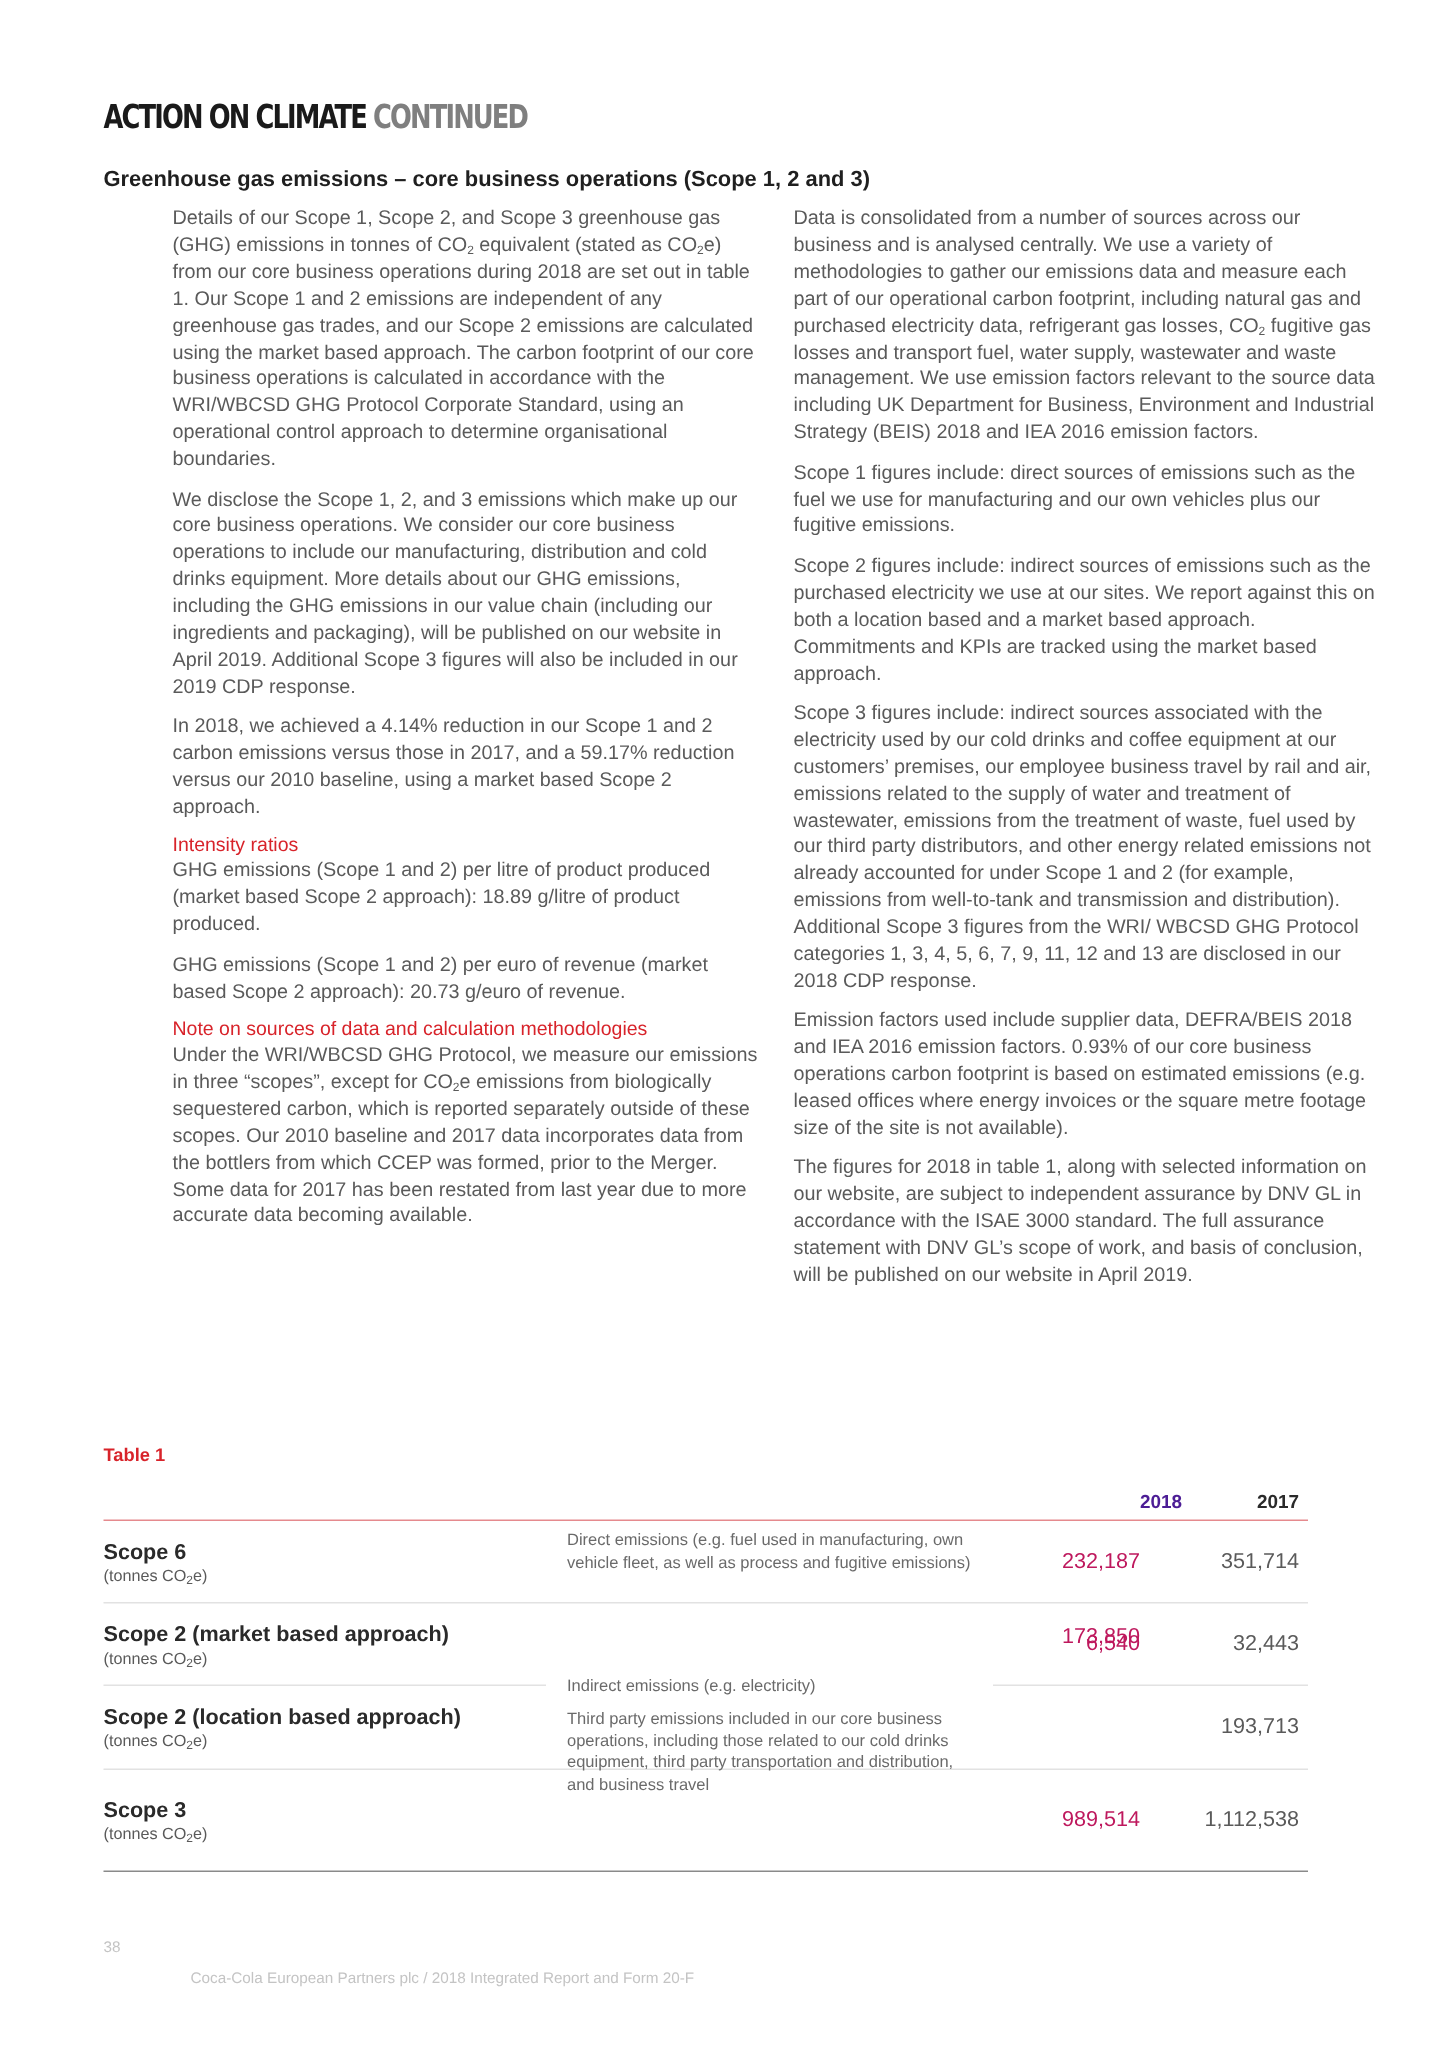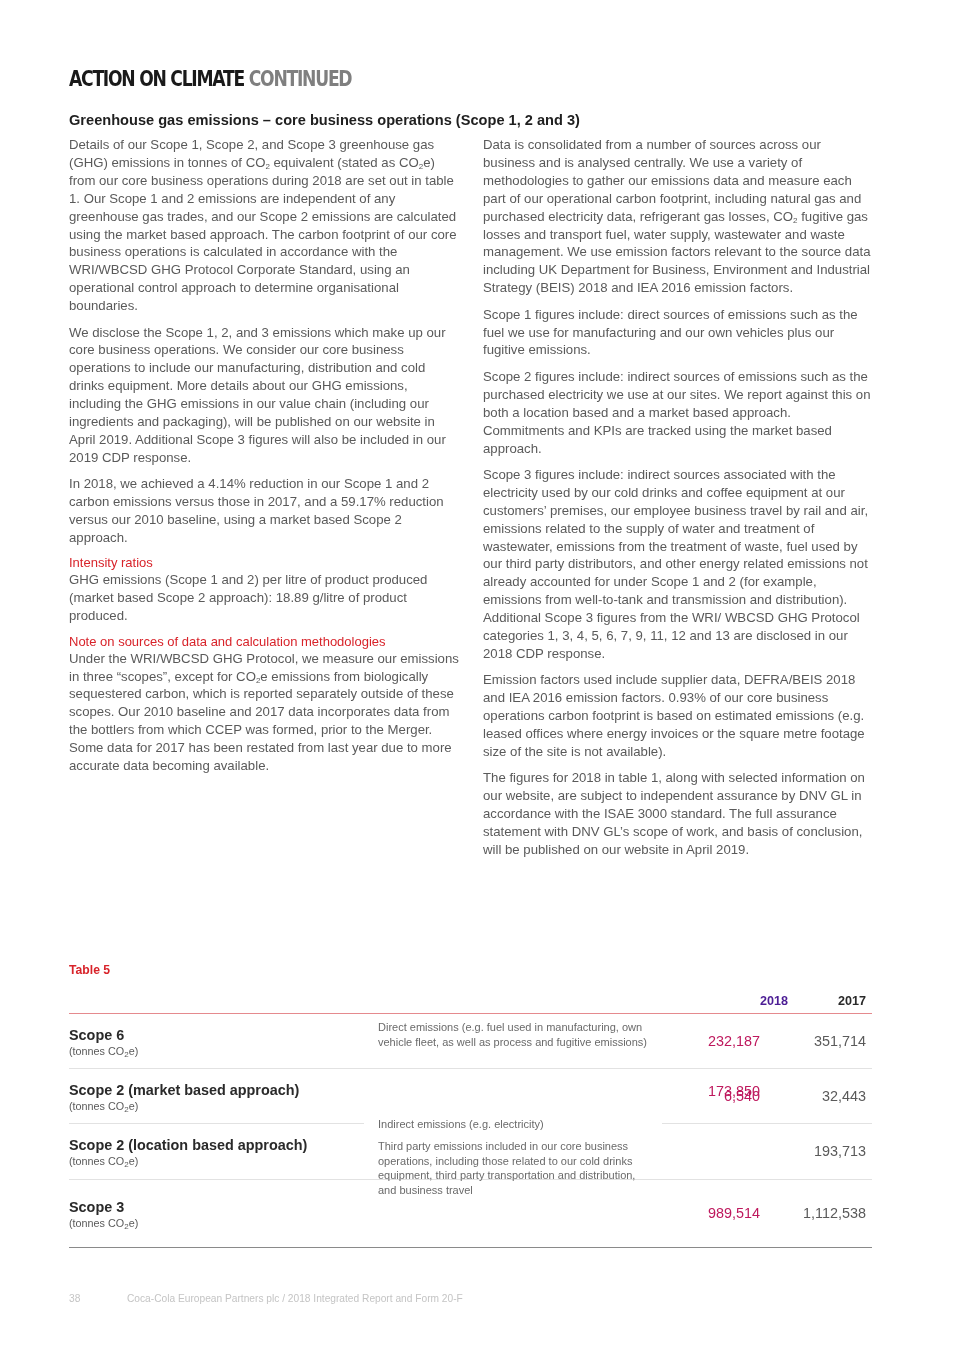--- a/index.html
+++ b/index.html
@@ -25,21 +25,21 @@
     .page-header .grey { color: #7f7f7f; }
 
     .section-title {
       position: absolute; left: 69px; top: 112px;
       font-size: 14.6px; font-weight: bold; color: #1f1f1f;
       white-space: nowrap;
     }
 
     .col {
       position: absolute; top: 136px; width: 392px;
-      font-size: 13.2px; line-height: 17.9px; color: #5a5a5a;
+      font-size: 13.2px; line-height: 17.9px; color: #5a5a5a; margin-left: 46px;
     }
     .col.left { left: 69px; }
     .col.right { left: 483px; }
     .col p { margin-bottom: 8.5px; }
     .col .subhead {
       color: #d8232a; font-weight: normal; font-size: 13px;
       line-height: 16px; margin-top: 0;
     }
     sub { font-size: 8px; vertical-align: -2px; line-height: 0; }
 
@@ -89,53 +89,54 @@
       position: absolute; width: 100px; text-align: right; font-size: 14.4px;
     }
     .val.v2018 { left: 660px; color: #be185d; }
     .val.v2017 { left: 766px; color: #5a5a5a; }
 
     .footer {
       position: absolute; top: 1293px; font-size: 10.2px; color: #c4c4c4;
       white-space: nowrap;
     }
     .footer.num { left: 69px; }
-    .footer.text { left: 127px; }
+    .footer.text { left: 127px; margin-top: 21px; }
   </style>
 </head>
 <body>
 
 <div class="page-header">
   <span class="dark">ACTION ON CLIMATE</span>
   <span class="grey">CONTINUED</span>
 </div>
 
 <div class="section-title">Greenhouse gas emissions – core business operations (Scope 1, 2 and 3)</div>
 
 <div class="col left">
   <p><span>Details of our Scope 1, Scope 2, and Scope 3 greenhouse gas (GHG) emissions in tonnes of CO</span><sub>2</sub><span> equivalent (stated as CO</span><sub>2</sub><span>e) from our core business operations during 2018 are set out in table 1. Our Scope 1 and 2 emissions are independent of any greenhouse gas trades, and our Scope 2 emissions are calculated using the market based approach. The carbon footprint of our core business operations is calculated in accordance with the WRI/WBCSD GHG Protocol Corporate Standard, using an operational control approach to determine organisational boundaries.</span></p>
   <p>We disclose the Scope 1, 2, and 3 emissions which make up our core business operations. We consider our core business operations to include our manufacturing, distribution and cold drinks equipment. More details about our GHG emissions, including the GHG emissions in our value chain (including our ingredients and packaging), will be published on our website in April 2019. Additional Scope 3 figures will also be included in our 2019 CDP response.</p>
   <p>In 2018, we achieved a 4.14% reduction in our Scope 1 and 2 carbon emissions versus those in 2017, and a 59.17% reduction versus our 2010 baseline, using a market based Scope 2 approach.</p>
   <div class="subhead">Intensity ratios</div>
   <p>GHG emissions (Scope 1 and 2) per litre of product produced (market based Scope 2 approach): 18.89 g/litre of product produced.</p>
+  <p>GHG emissions (Scope 1 and 2) per euro of revenue (market based Scope 2 approach): 20.73 g/euro of revenue.</p>
   <div class="subhead">Note on sources of data and calculation methodologies</div>
   <p><span>Under the WRI/WBCSD GHG Protocol, we measure our emissions in three “scopes”, except for CO</span><sub>2</sub><span>e emissions from biologically sequestered carbon, which is reported separately outside of these scopes. Our 2010 baseline and 2017 data incorporates data from the bottlers from which CCEP was formed, prior to the Merger. Some data for 2017 has been restated from last year due to more accurate data becoming available.</span></p>
 </div>
 
 <div class="col right">
   <p><span>Data is consolidated from a number of sources across our business and is analysed centrally. We use a variety of methodologies to gather our emissions data and measure each part of our operational carbon footprint, including natural gas and purchased electricity data, refrigerant gas losses, CO</span><sub>2</sub><span> fugitive gas losses and transport fuel, water supply, wastewater and waste management. We use emission factors relevant to the source data including UK Department for Business, Environment and Industrial Strategy (BEIS) 2018 and IEA 2016 emission factors.</span></p>
   <p>Scope 1 figures include: direct sources of emissions such as the fuel we use for manufacturing and our own vehicles plus our fugitive emissions.</p>
   <p>Scope 2 figures include: indirect sources of emissions such as the purchased electricity we use at our sites. We report against this on both a location based and a market based approach. Commitments and KPIs are tracked using the market based approach.</p>
   <p>Scope 3 figures include: indirect sources associated with the electricity used by our cold drinks and coffee equipment at our customers’ premises, our employee business travel by rail and air, emissions related to the supply of water and treatment of wastewater, emissions from the treatment of waste, fuel used by our third party distributors, and other energy related emissions not already accounted for under Scope 1 and 2 (for example, emissions from well-to-tank and transmission and distribution). Additional Scope 3 figures from the WRI/ WBCSD GHG Protocol categories 1, 3, 4, 5, 6, 7, 9, 11, 12 and 13 are disclosed in our 2018 CDP response.</p>
   <p>Emission factors used include supplier data, DEFRA/BEIS 2018 and IEA 2016 emission factors. 0.93% of our core business operations carbon footprint is based on estimated emissions (e.g. leased offices where energy invoices or the square metre footage size of the site is not available).</p>
   <p>The figures for 2018 in table 1, along with selected information on our website, are subject to independent assurance by DNV GL in accordance with the ISAE 3000 standard. The full assurance statement with DNV GL’s scope of work, and basis of conclusion, will be published on our website in April 2019.</p>
 </div>
 
 <div class="table-caption">
-  <div class="label">Table 5</div>
+  <div class="label">Table 1</div>
 </div>
 
 <div class="year-head y2018">2018</div>
 <div class="year-head y2017">2017</div>
 <div class="rule-red"></div>
 
 <div class="row-label" style="top:1026px;">
   <div class="name">Scope 6</div>
   <div class="unit"><span>(tonnes CO</span><sub>2</sub><span>e)</span></div>
 </div>

